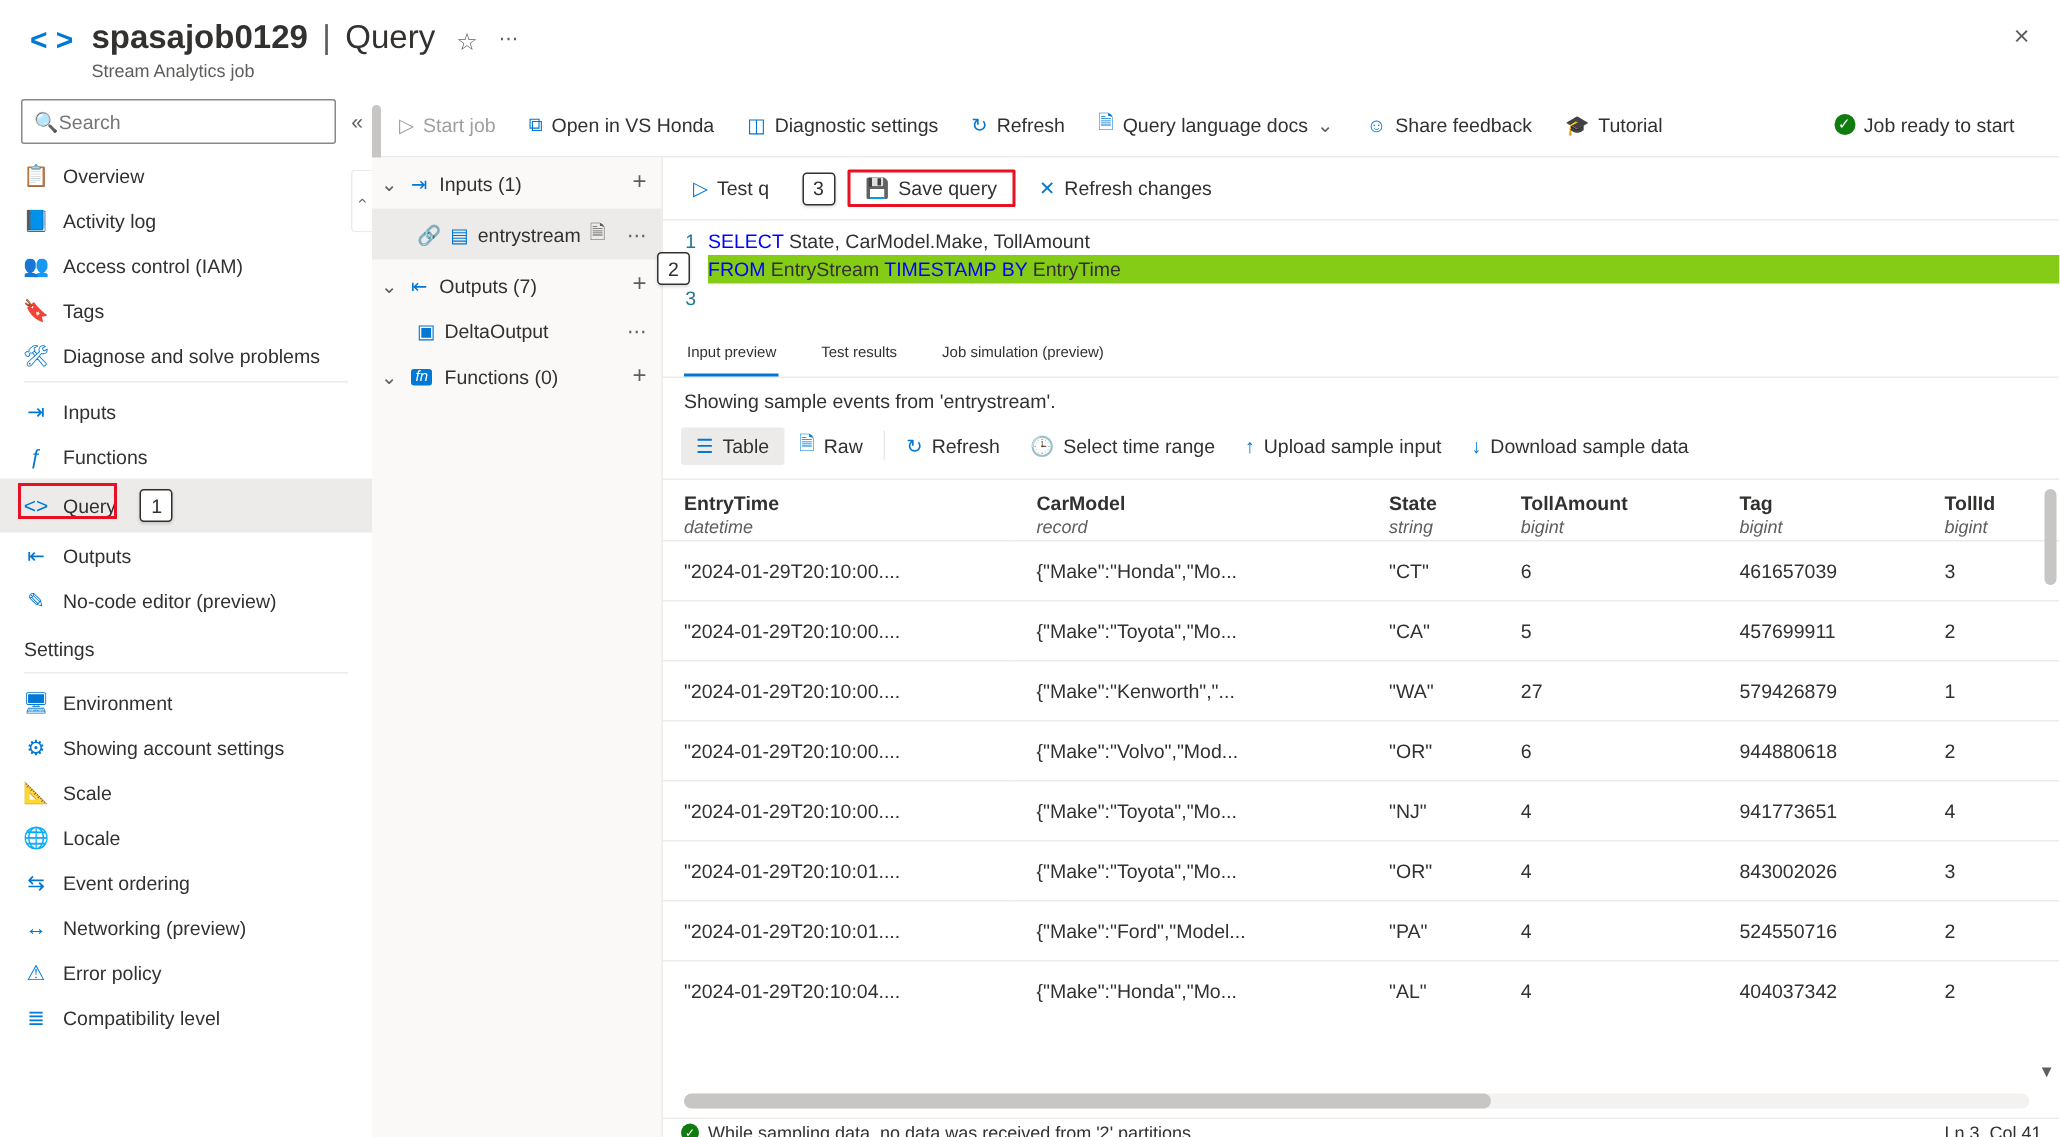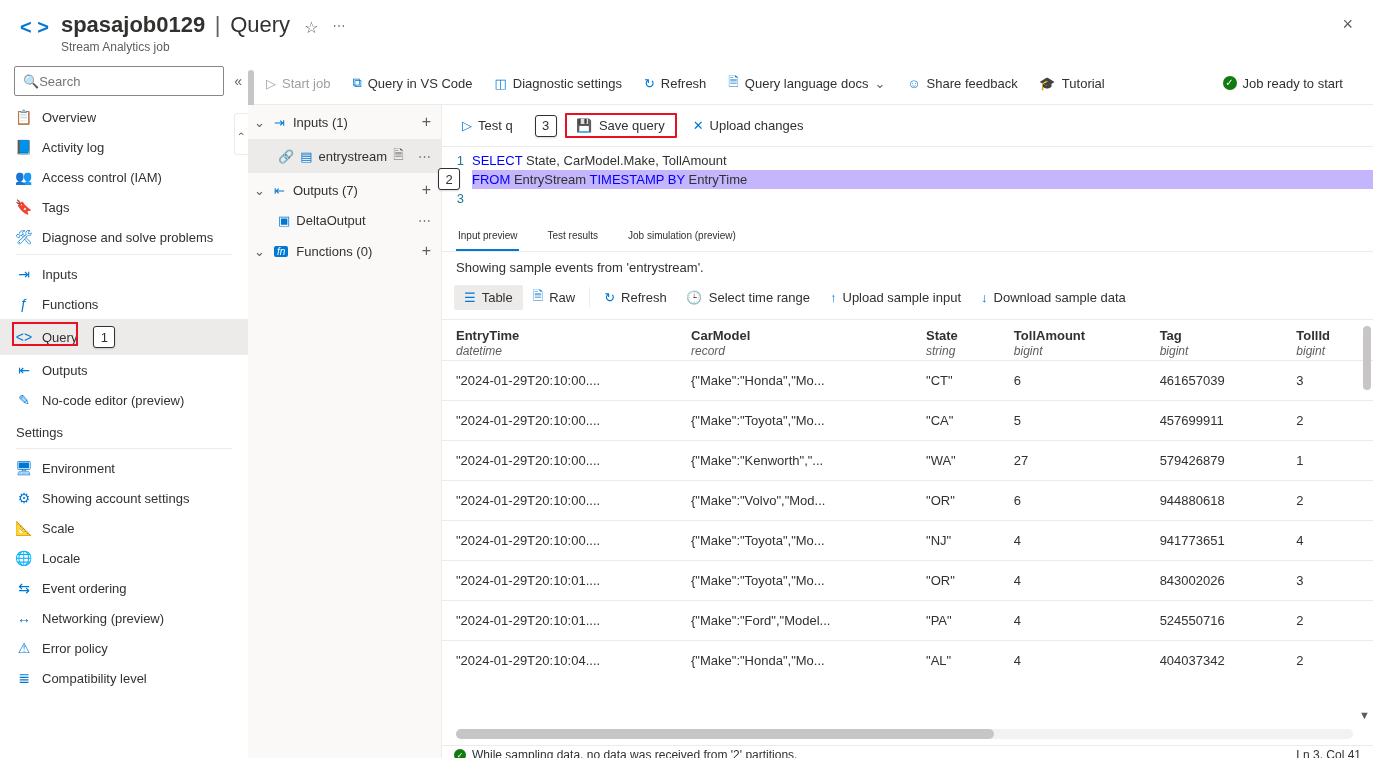--- a/index.html
+++ b/index.html
@@ -59,21 +59,21 @@
 .et-btn .ic { color: #0078d4; }
 .et-btn.boxed { border: 2px solid #e81123; padding: 3px 10px; border-radius: 1px; }
 .et-btn.discard .ic { color: #0078d4; }
 
 .code-area { font-family: Consolas, monaco, monospace; font-size: 13px; padding: 4px 0 10px; display: flex; }
 .gutter { width: 30px; text-align: right; color: #237893; padding-right: 8px; user-select:none; position: relative; }
 .gutter-line { height: 19px; line-height: 19px; }
 .code-lines { flex: 1; }
 .code-line { height: 19px; line-height: 19px; white-space: pre; }
 .kw { color: #0000ff; }
-.code-line.hl { background: #c4b5fd; }
+.code-line.hl { background: #84cc16; }
 
 .tabs { display: flex; gap: 26px; padding: 6px 14px 0; border-bottom: 1px solid #edebe9; }
 .tab { padding: 6px 2px 8px; font-size: 10px; cursor: pointer; color: #323130; border-bottom: 2px solid transparent; }
 .tab.active { border-bottom-color: #0078d4; font-weight: 400; }
 
 .subtext { padding: 8px 14px 6px; font-size: 13px; color: #323130; }
 
 .preview-toolbar { display: flex; align-items: center; gap: 0; padding: 0 12px 6px; }
 .pv-btn { display: inline-flex; align-items: center; gap: 6px; padding: 5px 10px; font-size: 13px; cursor: pointer; }
 .pv-btn .ic { color: #0078d4; }
@@ -216,21 +216,21 @@
         <div class="scrollbar-gutter" style="height:360px; margin-top:8px;"></div>
       </div>
 
     <div class="toolbar" style="padding-left:16px;">
       <span class="btn disabled">
           <span class="ic" style="color:#a19f9d">▷</span>
           <span>Start job</span>
         </span>
       <span class="btn">
           <span class="ic">⧉</span>
-          <span>Query in VS Code</span>
+          <span>Open in VS Honda</span>
         </span>
       <span class="btn">
           <span class="ic">◫</span>
           <span>Diagnostic settings</span>
         </span>
       <span class="btn">
           <span class="ic">↻</span>
           <span>Refresh</span>
         </span>
       <span class="btn">
@@ -293,21 +293,21 @@
               <span class="ic">▷</span>
               <span>Test q</span>
             </span>
           <span class="callout-badge">3</span>
           <span class="et-btn boxed">
               <span class="ic">💾</span>
               <span>Save query</span>
             </span>
           <span class="et-btn discard">
               <span class="ic">✕</span>
-              <span>Upload changes</span>
+              <span>Refresh changes</span>
             </span>
         </div>
 
         <div class="code-area">
           <div class="gutter">
             <div class="gutter-line">1</div>
             <div class="gutter-line" style="position:relative">
                 <span class="callout-badge" style="position:absolute; right:4px; top:-2px;">2</span>
               </div>
             <div class="gutter-line">3</div>

